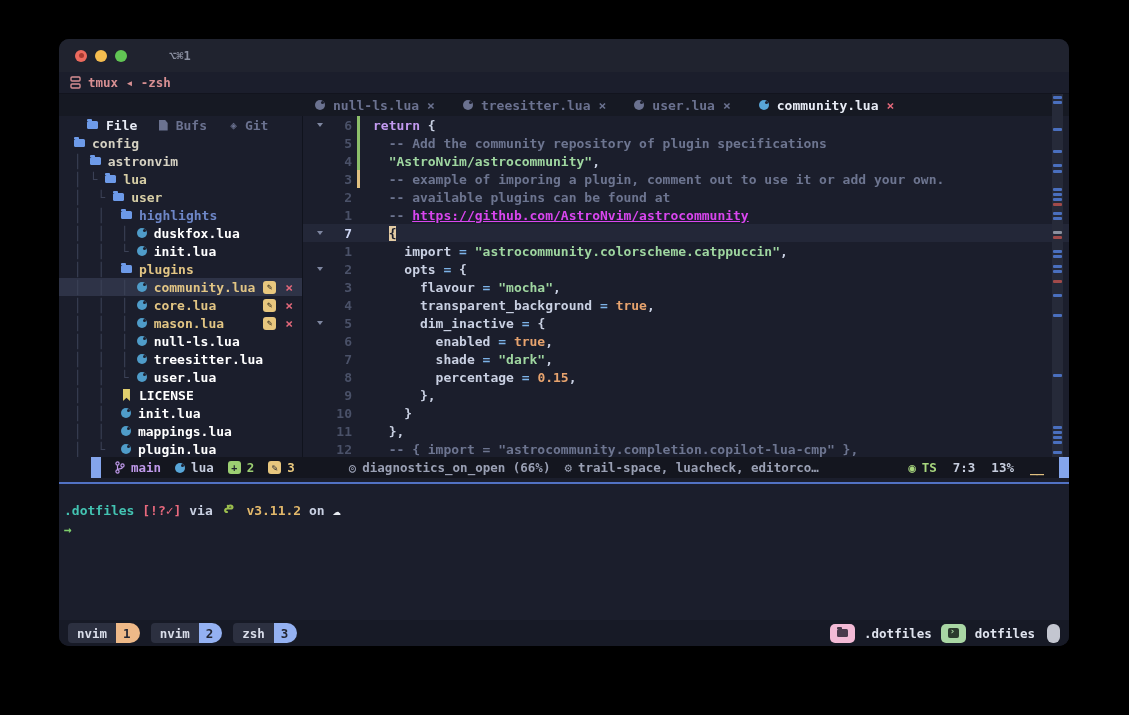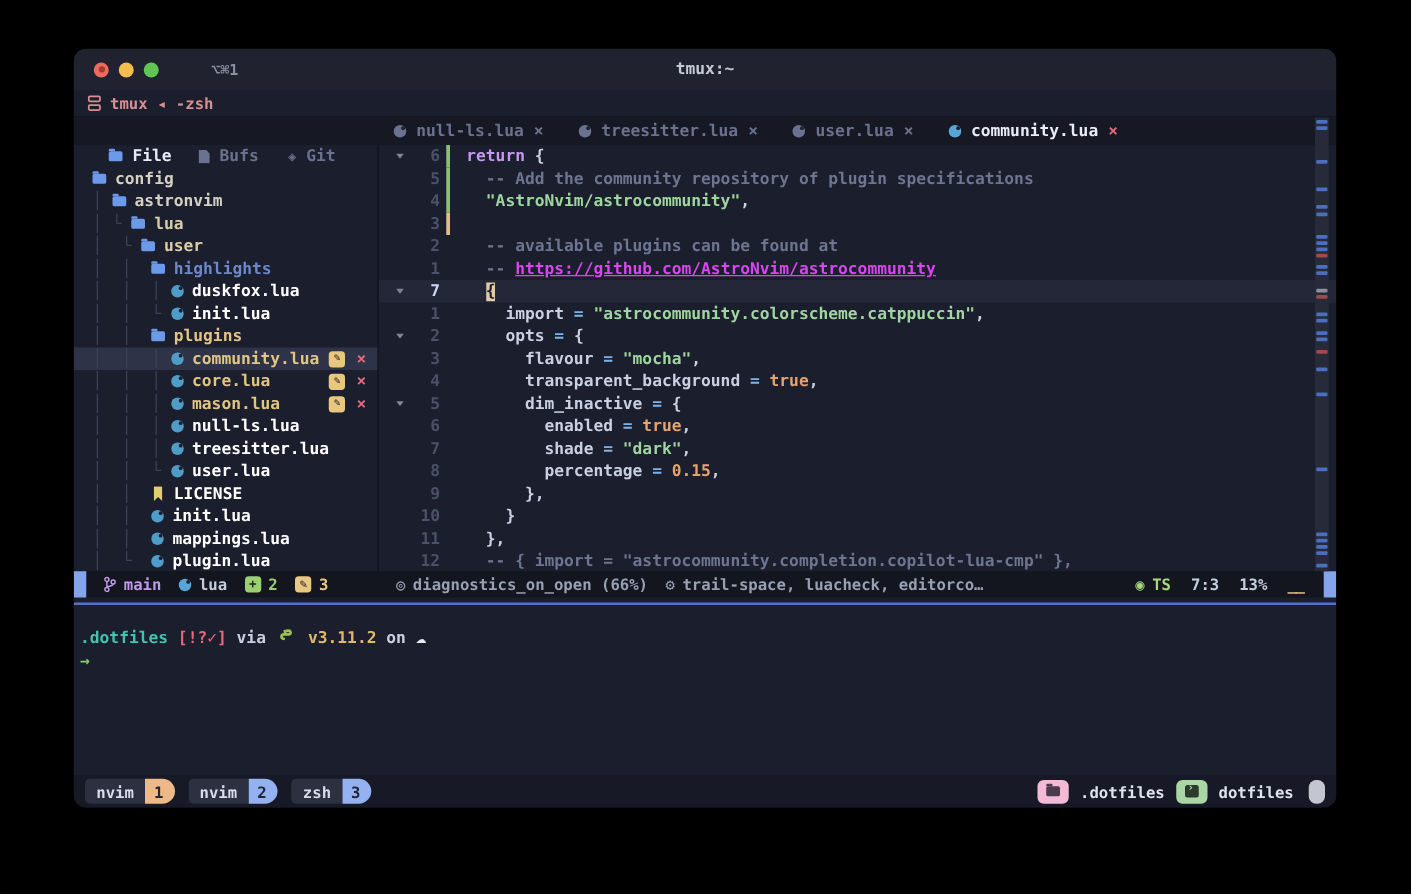--- a/index.html
+++ b/index.html
@@ -75,21 +75,21 @@
   .t-kw{color:var(--keyword_purple,#c39af0);} .t-fg{color:var(--fg,#c9d0e2);} .t-com{color:var(--muted,#6d7590);}
   .t-str{color:var(--string_green,#9fd6a0);} .t-num{color:var(--orange,#e7a36e);} .t-op{color:var(--operator_blue,#7db3e8);}
   .t-url{color:#d946ef;text-decoration:underline;}
   .t-cur{background:var(--cursor,#e3cba4);color:#1b1e2c;}
   
   .sbcol{position:absolute;right:6px;top:0;bottom:0;width:11px;background:var(--sb_track,#262a39);}
   .mark{position:absolute;left:1px;right:1px;height:3px;border-radius:1px;}
   .mark.b{background:var(--sb_mark,#4a6fbe);} .mark.r{background:var(--sb_red,#a14a4a);} .mark.g{background:var(--sb_gray,#8a8f9e);}
   
   .statusline{height:21px;flex:0 0 21px;background:var(--bg_status,#14161f);display:flex;align-items:center;
-    gap:14px;font-size:12.5px;font-weight:700;color:#9aa0b4;}
+    gap:14px;font-size:12.5px;font-weight:700;color:#9aa0b4;margin-left:32px;}
   .mode-block{width:10px;height:100%;background:var(--accent_blue,#84a5ec);flex:0 0 10px;}
   .seg{display:flex;align-items:center;gap:6px;}
   .branch{color:#bf99ea;}
   .ft{color:#c6cdde;}
   .chip{width:13px;height:13px;border-radius:3px;font-size:10px;line-height:13px;text-align:center;color:#20232f;font-weight:700;}
   .chip.add{background:#9ccf72;} .chip.chg{background:#e8c77e;}
   .n-add{color:#9ccf72;} .n-chg{color:#e8c77e;}
   .diag{margin-left:40px;}
   .sl-right{margin-left:auto;display:flex;align-items:center;gap:16px;height:100%;}
   .ts{color:#a8d77e;display:flex;gap:6px;align-items:center;}
@@ -120,21 +120,20 @@
 
 <div class="window">
 
   <div class="titlebar">
     <div class="lights">
       <span class="light red"></span>
       <span class="light yellow"></span>
       <span class="light green"></span>
     </div>
     <span class="shortcut">⌥⌘1</span>
-    <div class="wtitle">tmux:~</div>
   </div>
 
   <div class="tabrow">
     <svg width="11" height="13" viewBox="0 0 11 13">
       <rect x="1" y="1" width="9" height="4" rx="1" fill="none" stroke="#d78f92" stroke-width="1.4"></rect>
       <rect x="1" y="8" width="9" height="4" rx="1" fill="none" stroke="#d78f92" stroke-width="1.4"></rect>
     </svg>
     <span>tmux ◂ -zsh</span>
   </div>
 
@@ -195,21 +194,21 @@
             <div class="titem"><span class="prefix">│  │  </span><span class="ic-ribbon"></span><span class="tlabel c-fg">LICENSE</span></div>
             <div class="titem"><span class="prefix">│  │  </span><span class="ic-lua steel"></span><span class="tlabel c-fg">init.lua</span></div>
             <div class="titem"><span class="prefix">│  │  </span><span class="ic-lua steel"></span><span class="tlabel c-fg">mappings.lua</span></div>
             <div class="titem"><span class="prefix">│  └  </span><span class="ic-lua steel"></span><span class="tlabel c-fg">plugin.lua</span></div>
           </div>
       </div>
       <div class="editor" id="code">
           <div class="cline"><span class="fold"><span class="tri"></span></span><span class="lnum">6</span><span class="sign"><i class="add"></i></span><span class="ctext"><span class="t-kw">return</span><span class="t-fg"> {</span></span></div>
           <div class="cline"><span class="fold"></span><span class="lnum">5</span><span class="sign"><i class="add"></i></span><span class="ctext"><span class="t-com">  -- Add the community repository of plugin specifications</span></span></div>
           <div class="cline"><span class="fold"></span><span class="lnum">4</span><span class="sign"><i class="add"></i></span><span class="ctext"><span class="t-str">  "AstroNvim/astrocommunity"</span><span class="t-fg">,</span></span></div>
-          <div class="cline"><span class="fold"></span><span class="lnum">3</span><span class="sign"><i class="change"></i></span></div>
+          <div class="cline"><span class="fold"></span><span class="lnum">3</span><span class="sign"><i class="change"></i></span><span class="ctext"><span class="t-com">  -- example of imporing a plugin, comment out to use it or add your own.</span></span></div>
           <div class="cline"><span class="fold"></span><span class="lnum">2</span><span class="sign"></span><span class="ctext"><span class="t-com">  -- available plugins can be found at</span></span></div>
           <div class="cline"><span class="fold"></span><span class="lnum">1</span><span class="sign"></span><span class="ctext"><span class="t-com">  -- </span><span class="t-url">https://github.com/AstroNvim/astrocommunity</span></span></div>
           <div class="cline current"><span class="fold"><span class="tri"></span></span><span class="lnum">7</span><span class="sign"></span><span class="ctext"><span class="t-fg">  </span><span class="t-cur">{</span></span></div>
           <div class="cline"><span class="fold"></span><span class="lnum">1</span><span class="sign"></span><span class="ctext"><span class="t-fg">    import </span><span class="t-op">= </span><span class="t-str">"astrocommunity.colorscheme.catppuccin"</span><span class="t-fg">,</span></span></div>
           <div class="cline"><span class="fold"><span class="tri"></span></span><span class="lnum">2</span><span class="sign"></span><span class="ctext"><span class="t-fg">    opts </span><span class="t-op">= </span><span class="t-fg">{</span></span></div>
           <div class="cline"><span class="fold"></span><span class="lnum">3</span><span class="sign"></span><span class="ctext"><span class="t-fg">      flavour </span><span class="t-op">= </span><span class="t-str">"mocha"</span><span class="t-fg">,</span></span></div>
           <div class="cline"><span class="fold"></span><span class="lnum">4</span><span class="sign"></span><span class="ctext"><span class="t-fg">      transparent_background </span><span class="t-op">= </span><span class="t-num">true</span><span class="t-fg">,</span></span></div>
           <div class="cline"><span class="fold"><span class="tri"></span></span><span class="lnum">5</span><span class="sign"></span><span class="ctext"><span class="t-fg">      dim_inactive </span><span class="t-op">= </span><span class="t-fg">{</span></span></div>
           <div class="cline"><span class="fold"></span><span class="lnum">6</span><span class="sign"></span><span class="ctext"><span class="t-fg">        enabled </span><span class="t-op">= </span><span class="t-num">true</span><span class="t-fg">,</span></span></div>
           <div class="cline"><span class="fold"></span><span class="lnum">7</span><span class="sign"></span><span class="ctext"><span class="t-fg">        shade </span><span class="t-op">= </span><span class="t-str">"dark"</span><span class="t-fg">,</span></span></div>

